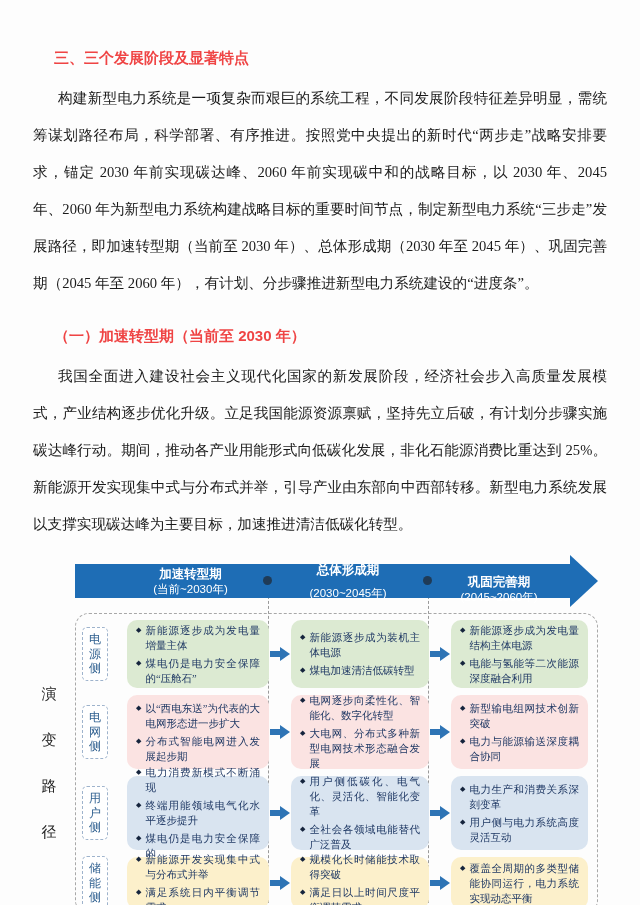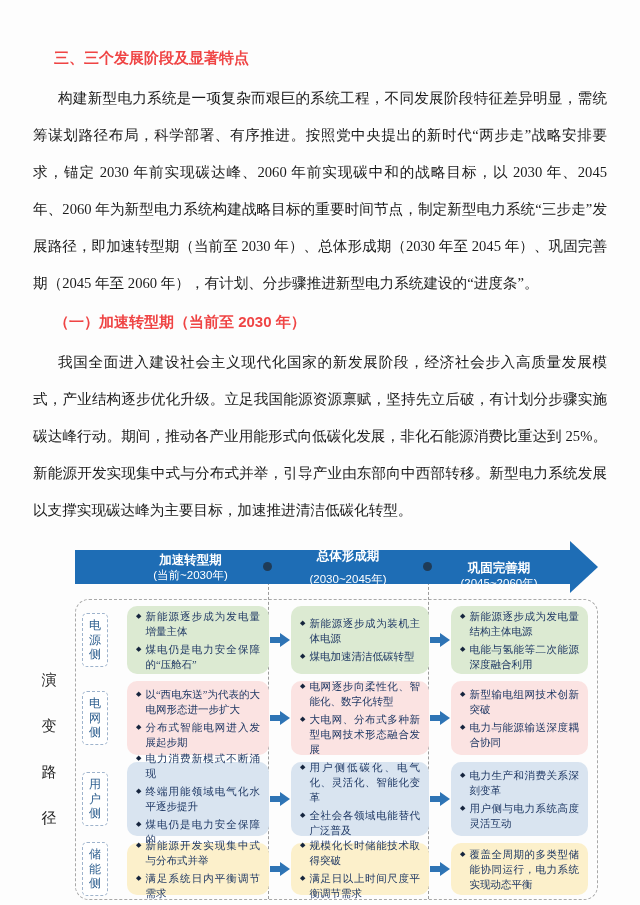--- a/index.html
+++ b/index.html
@@ -11,21 +11,21 @@
     font-family:"Liberation Serif","DejaVu Serif",serif;
     color:#1a1a1a;
     position:relative;
     overflow:hidden;
   }
   .doc-h1,.doc-h2{
     font-family:"Liberation Sans","DejaVu Sans",sans-serif;
     font-weight:bold;font-size:15px;line-height:20px;
     margin:0 0 0 21px;color:#ef4444;
   }
-  .doc-h2{margin-top:10px;}
+  .doc-h2{margin-top:24px;}
   .body-text{
     font-size:14.6px;line-height:37px;
     text-align:justify;text-indent:25px;
     margin:12px 0 0 0;color:#1a1a1a;
   }
   
   .fig-wrap{position:relative;margin:12px 0 0 42px;width:523px;}
   .band{position:relative;height:52px;}
   .band-rect{
     position:absolute;left:0;top:9px;width:495px;height:34px;

